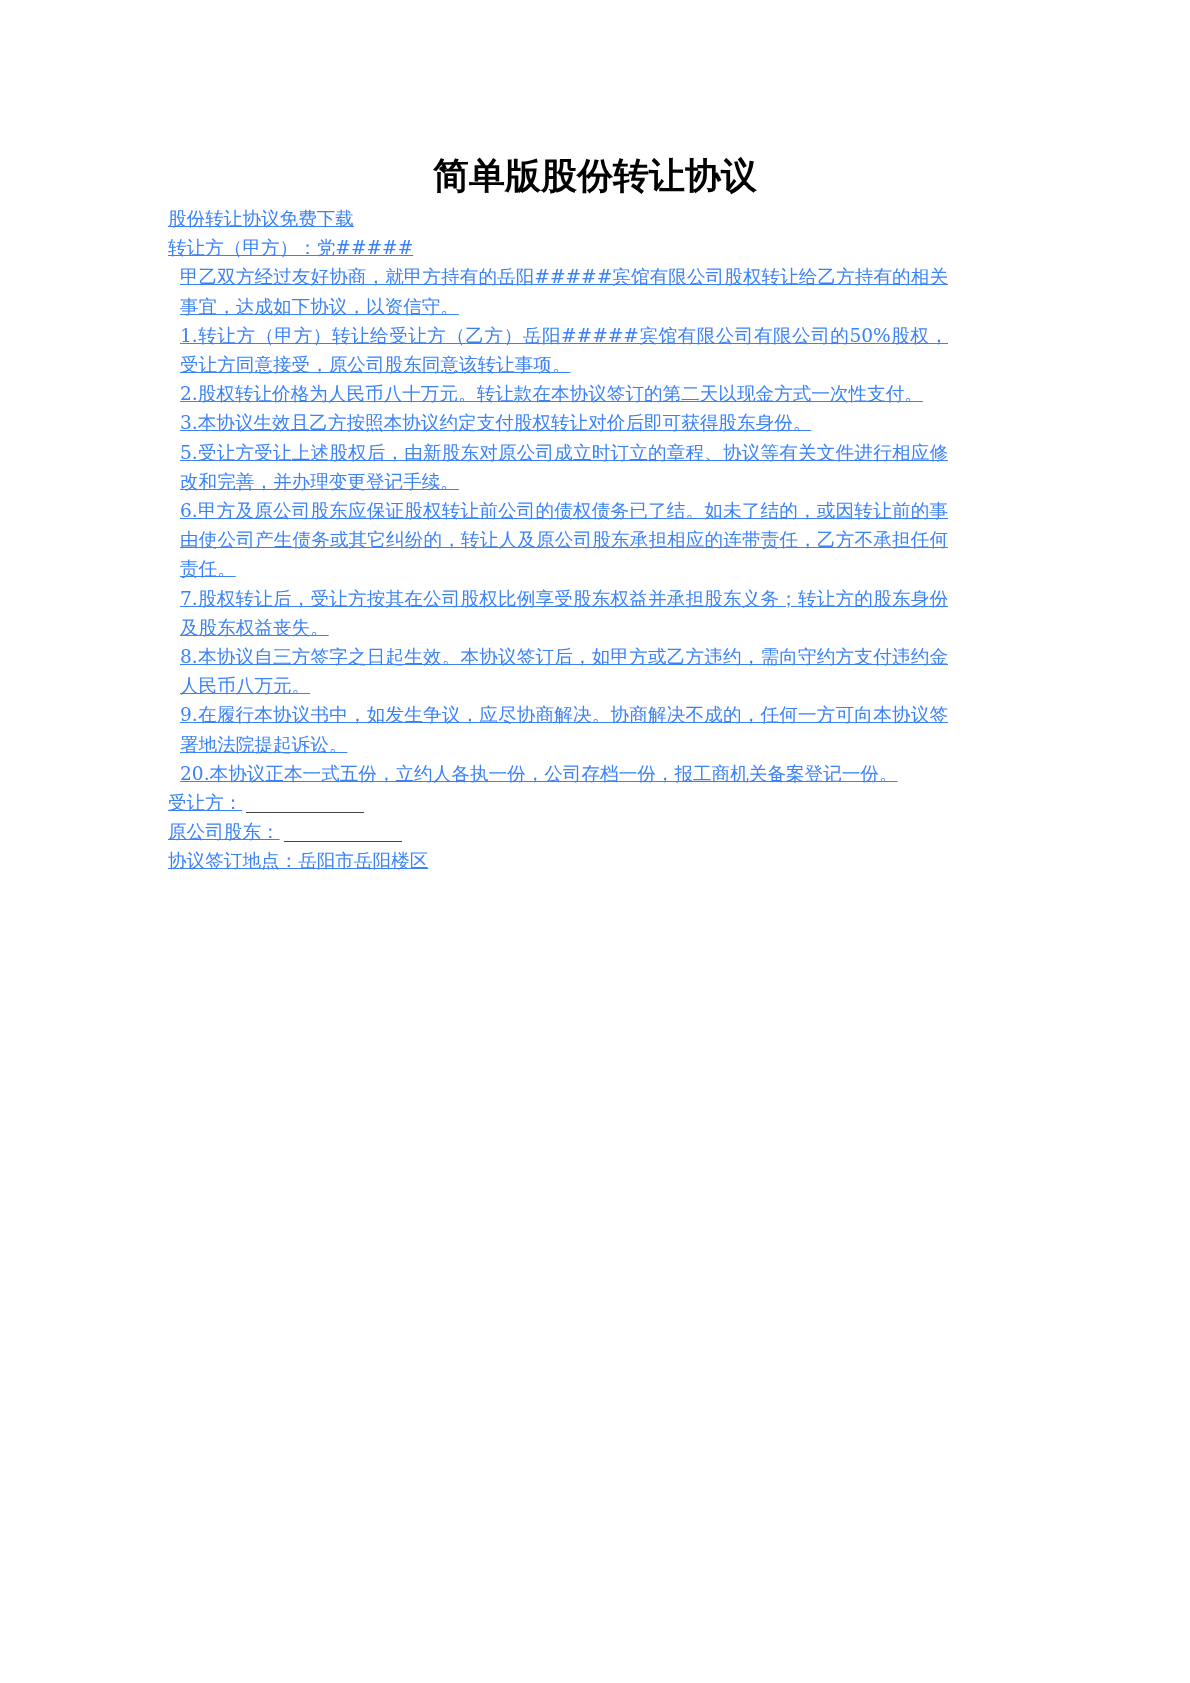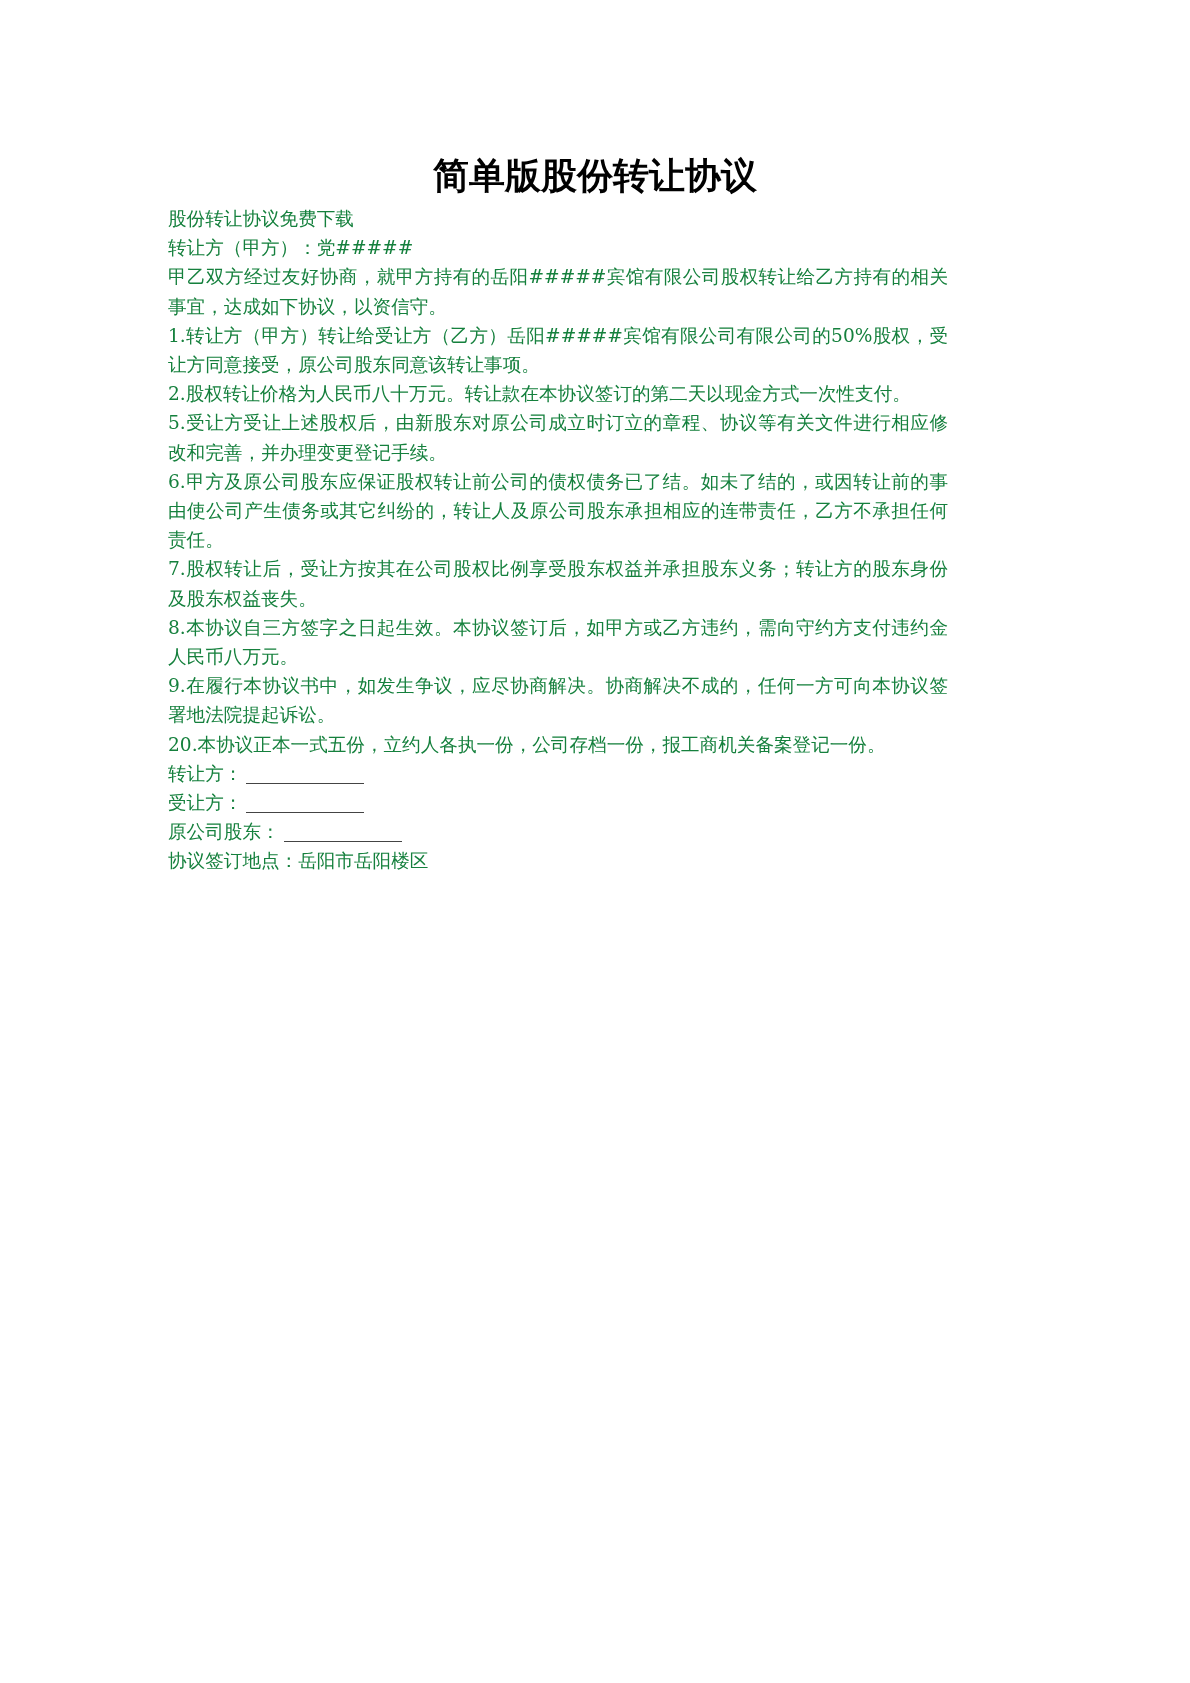--- a/index.html
+++ b/index.html
@@ -36,31 +36,33 @@
       letter-spacing: 0px;
       color: #000000;
     }
     .body {
       position: absolute;
       left: 168px;
       top: 204px;
       width: 780px;
       font-size: 18.6px;
       line-height: 29.2px;
-      color: #15803d;
+      color: #3b82f6;
+      text-decoration: underline;
     }
     .line {
       display: block;
       white-space: nowrap;
     }
     .para {
       display: block;
       white-space: normal;
       text-align: justify;
       word-break: break-all;
+      margin-left: 12px;
     }
     .sign-line {
       display: inline-block;
       width: 118px;
       border-bottom: 1px solid #444;
       height: 1px;
       vertical-align: -4px;
       margin-left: 4px;
     }
   </style>
@@ -71,30 +73,28 @@
   <div class="title">简单版股份转让协议</div>
 
   <div class="body">
     <span class="line">股份转让协议免费下载</span>
     <span class="line">转让方（甲方）：党#####</span>
 
     <span class="para">甲乙双方经过友好协商，就甲方持有的岳阳#####宾馆有限公司股权转让给乙方持有的相关事宜，达成如下协议，以资信守。</span>
 
     <span class="para">1.转让方（甲方）转让给受让方（乙方）岳阳#####宾馆有限公司有限公司的50%股权，受让方同意接受，原公司股东同意该转让事项。</span>
     <span class="para">2.股权转让价格为人民币八十万元。转让款在本协议签订的第二天以现金方式一次性支付。</span>
+    <span class="para">3.本协议生效且乙方按照本协议约定支付股权转让对价后即可获得股东身份。</span>
     <span class="para">5.受让方受让上述股权后，由新股东对原公司成立时订立的章程、协议等有关文件进行相应修改和完善，并办理变更登记手续。</span>
     <span class="para">6.甲方及原公司股东应保证股权转让前公司的债权债务已了结。如未了结的，或因转让前的事由使公司产生债务或其它纠纷的，转让人及原公司股东承担相应的连带责任，乙方不承担任何责任。</span>
     <span class="para">7.股权转让后，受让方按其在公司股权比例享受股东权益并承担股东义务；转让方的股东身份及股东权益丧失。</span>
     <span class="para">8.本协议自三方签字之日起生效。本协议签订后，如甲方或乙方违约，需向守约方支付违约金人民币八万元。</span>
     <span class="para">9.在履行本协议书中，如发生争议，应尽协商解决。协商解决不成的，任何一方可向本协议签署地法院提起诉讼。</span>
     <span class="para">20.本协议正本一式五份，立约人各执一份，公司存档一份，报工商机关备案登记一份。</span>
 
-    <span class="line">
-      <span>转让方：</span><span class="sign-line"></span>
-    </span>
     <span class="line">
       <span>受让方：</span><span class="sign-line"></span>
     </span>
     <span class="line">
       <span>原公司股东：</span><span class="sign-line"></span>
     </span>
     <span class="line">协议签订地点：岳阳市岳阳楼区</span>
   </div>
 </div>
 

